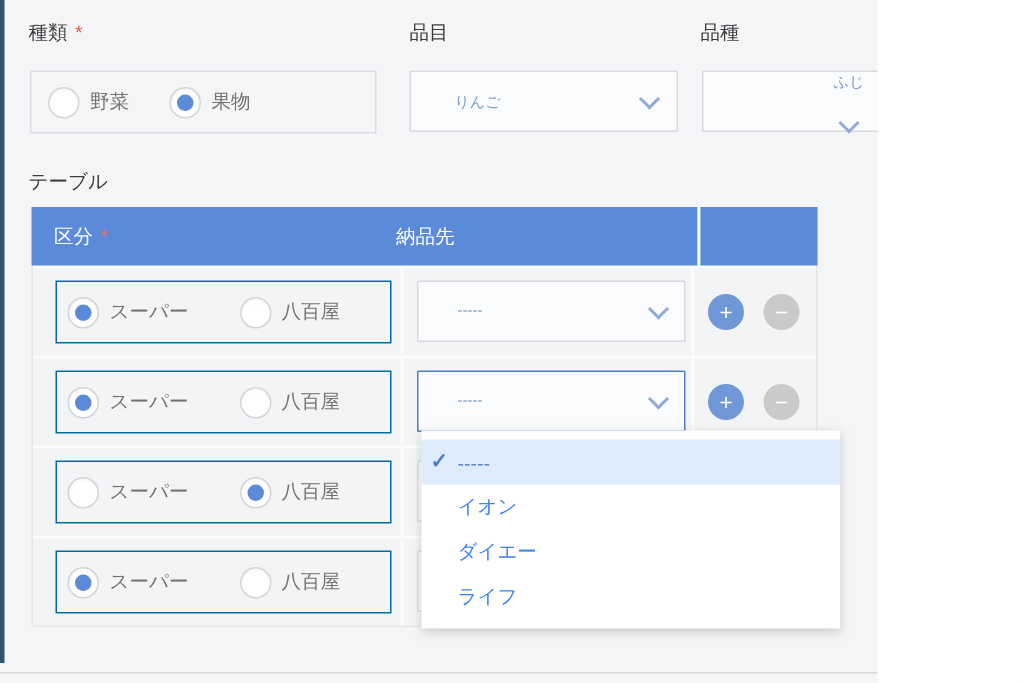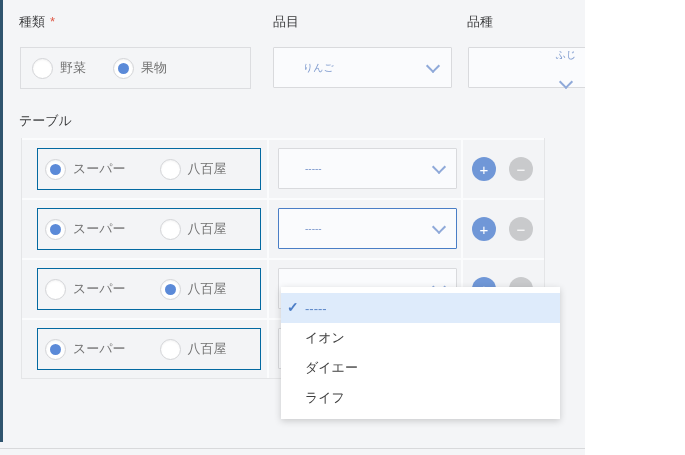--- a/index.html
+++ b/index.html
@@ -48,21 +48,21 @@
   .row-select{margin:8px 0 0 9px;width:179px;height:41px;padding:0 12px 0 26px;}
   .sel-top{padding:0 13px 0 29px;}
   .btn{width:24px;height:24px;border-radius:50%;color:#fff;font-size:15px;line-height:1;
         display:flex;align-items:center;justify-content:center;cursor:default;flex:none;}
   .btn.add{background:var(--plus-button,#7097d7);}
   .btn.remove{background:var(--minus-button,#c9cacc);}
 
   .panel{position:absolute;left:281px;top:287px;width:279px;padding:6px 0;background:#fff;
         box-shadow:0 2px 7px rgba(0,0,0,0.18);z-index:10;}
   .panel-item{height:30px;display:flex;align-items:center;padding-left:24px;
-        font-size:13px;color:#404040;position:relative;}
+        font-size:13px;color:#3b82f6;position:relative;}
   .panel-item .check{position:absolute;left:6px;top:6px;color:#4d7ec7;font-weight:bold;
         font-size:14px;display:none;}
   .panel-item.selected{background:var(--panel-selected-bg,#deebfb);color:#5b86c7;}
   .panel-item.selected .check{display:block;}
 </style>
 </head>
 <body>
 
 <div class="page">
   <div class="accent-bar"></div>
@@ -91,20 +91,31 @@
 
   <div class="field-label" style="left:467px;top:13px;">品種</div>
   <div class="select abs sel-top" style="left:468px;top:47px;width:180px;height:41px;flex-direction:column;">
     <span>ふじ</span>
     <span class="chevron"></span>
   </div>
 
   <div class="field-label" style="left:19px;top:112px;">テーブル</div>
 
   <div class="table">
+    <div class="thead">
+      <div class="th-main">
+        <div class="th1">
+          <span>区分</span>
+            <span class="th-req">*</span>
+        </div>
+        <div class="th2">納品先</div>
+      </div>
+      <div class="th-gap"></div>
+      <div class="th-btns"></div>
+    </div>
 
     <div class="tbody">
 
       <div class="trow">
         <div class="td1">
           <div class="row-radio-box">
             <div class="radio-item">
               <span class="radio-circle checked">
                   <span class="radio-dot"></span>
                 </span>

